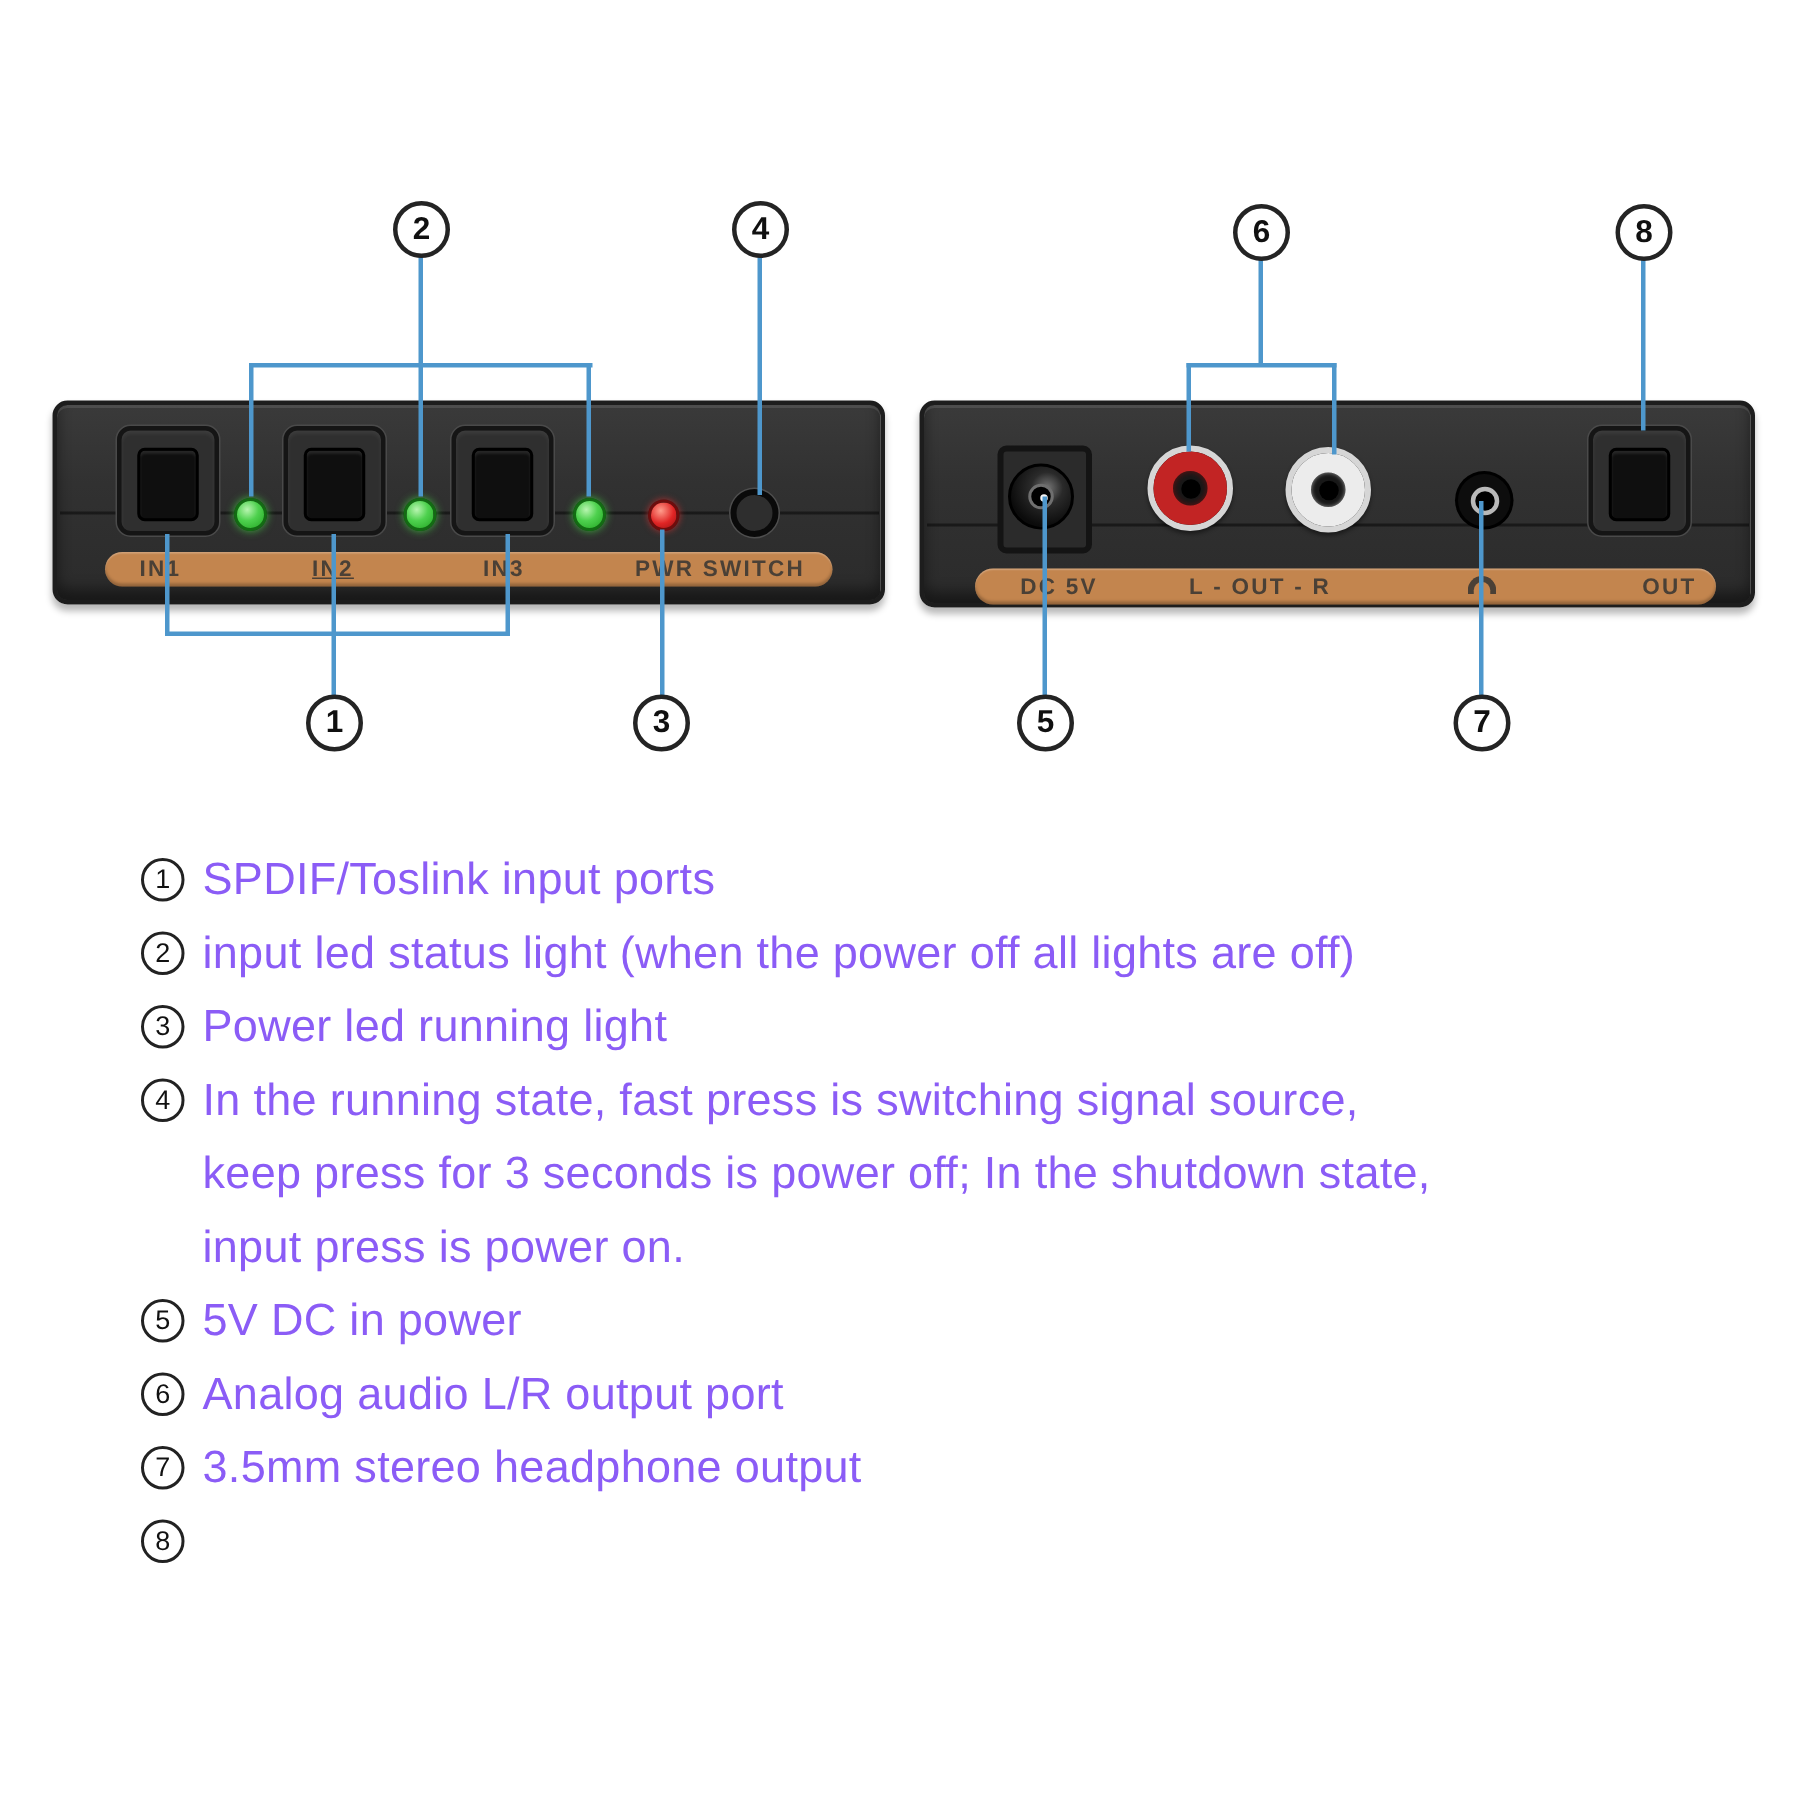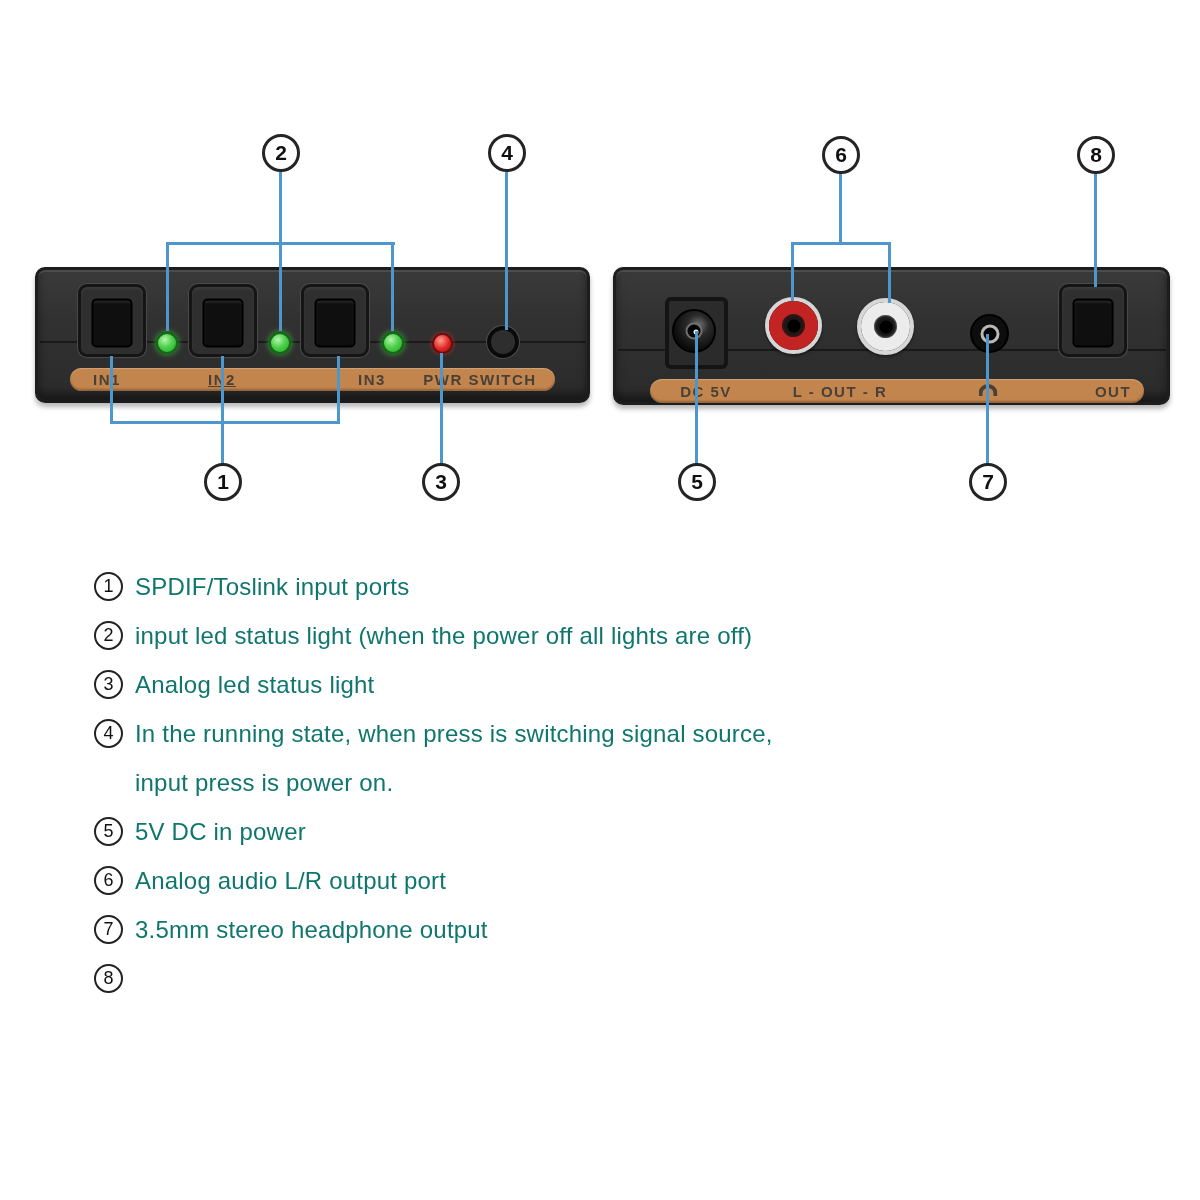--- a/index.html
+++ b/index.html
@@ -63,21 +63,21 @@
   .cl-v{width:3px;} .cl-h{height:3px;}
   .callout{position:absolute;width:38px;height:38px;border-radius:50%;background:#fff;
        border:3px solid #242424;box-sizing:border-box;display:flex;align-items:center;justify-content:center;
        font-size:21px;font-weight:bold;color:#101010;}
   
   .legend{position:absolute;left:94px;top:562px;width:1030px;}
   .legend-row{display:flex;align-items:flex-start;}
   .legend-num{width:29px;height:29px;border:2px solid #222;border-radius:50%;box-sizing:border-box;
        display:flex;align-items:center;justify-content:center;flex-shrink:0;
        font-size:18px;color:#111;margin:10px 12px 0 0;}
-  .legend-text{font-size:24px;line-height:49px;color:#0f766e;letter-spacing:0.2px;}
+  .legend-text{font-size:30px;line-height:49px;color:#8b5cf6;letter-spacing:0.2px;}
 </style>
 </head>
 <body>
 
 <div id="canvas">
 
   <div class="panel" style="left:35px;top:267px;width:555px;height:136px;">
     <div class="seam" style="left:2px;top:71px;width:546px;"></div>
   </div>
 
@@ -93,21 +93,21 @@
 
   <div class="led led-green" style="left:156px;top:332px;"></div>
   <div class="led led-green" style="left:269px;top:332px;"></div>
   <div class="led led-green" style="left:382px;top:332px;"></div>
   <div class="led led-red" style="left:432px;top:333px;"></div>
   <div class="pwr-btn" style="left:487px;top:326px;"></div>
 
   <div class="strip" style="left:70px;top:368px;width:485px;height:23px;"></div>
   <div class="strip-label" style="left:107px;top:371px;">IN1</div>
   <div class="strip-label" style="left:222px;top:371px;text-decoration:underline;">IN2</div>
-  <div class="strip-label" style="left:336px;top:371px;margin-left:36px;">IN3</div>
+  <div class="strip-label" style="left:336px;top:371px;">IN3</div>
   <div class="strip-label" style="left:480px;top:371px;">PWR SWITCH</div>
 
   <div class="panel" style="left:613px;top:267px;width:557px;height:138px;">
     <div class="seam" style="left:2px;top:79px;width:548px;"></div>
   </div>
 
   <div class="dc-square" style="left:665px;top:297px;"></div>
   <div class="dc-barrel" style="left:672px;top:309px;">
     <div class="dc-hole">
         <div class="dc-pin"></div>
@@ -170,26 +170,27 @@
     <div class="legend-row">
       <div class="legend-num">1</div>
       <div class="legend-text">SPDIF/Toslink input ports</div>
     </div>
     <div class="legend-row">
       <div class="legend-num">2</div>
       <div class="legend-text">input led status light (when the power off all lights are off)</div>
     </div>
     <div class="legend-row">
       <div class="legend-num">3</div>
-      <div class="legend-text">Analog led status light</div>
+      <div class="legend-text">Power led running light</div>
     </div>
     <div class="legend-row">
       <div class="legend-num">4</div>
       <div class="legend-text">
-        <div>In the running state, when press is switching signal source,</div>
+        <div>In the running state, fast press is switching signal source,</div>
+        <div>keep press for 3 seconds is power off; In the shutdown state,</div>
         <div>input press is power on.</div>
       </div>
     </div>
     <div class="legend-row">
       <div class="legend-num">5</div>
       <div class="legend-text">5V DC in power</div>
     </div>
     <div class="legend-row">
       <div class="legend-num">6</div>
       <div class="legend-text">Analog audio L/R output port</div>

